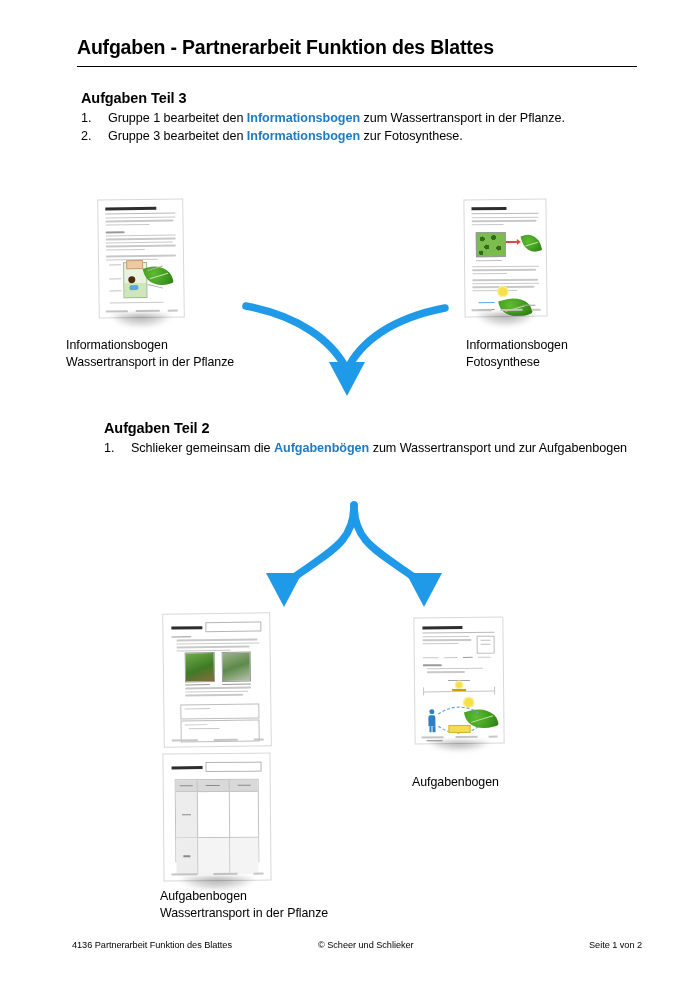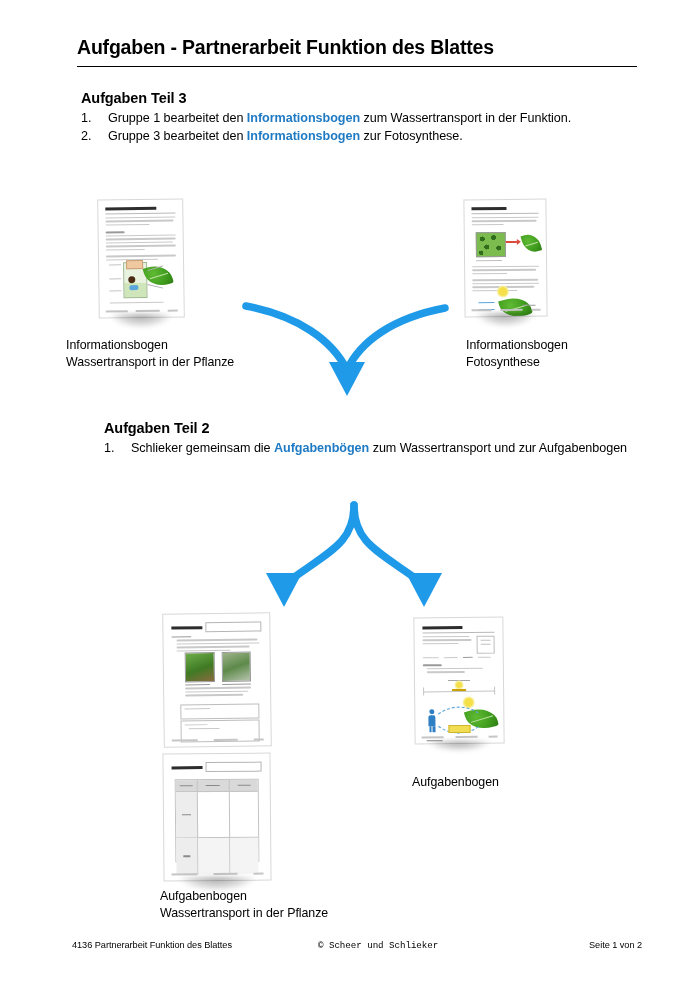--- a/index.html
+++ b/index.html
@@ -157,36 +157,36 @@
   .footer {
     position: absolute;
     left: 72px;
     right: 57px;
     top: 940px;
     font-size: 9.2px;
     display: flex;
     letter-spacing: -0.05px;
   }
   .footer .f-left { width: 246px; }
-  .footer .f-mid  { flex: 1; font-family: Liberation Mono, monospace; }
+  .footer .f-mid  { flex: 1; }
   .footer .f-right { text-align: right; }
 </style>
 </head>
 <body>
 
 <div class="page">
 
   <div class="doc-title">Aufgaben - Partnerarbeit Funktion des Blattes</div>
   <div class="title-rule"></div>
 
   <div id="teil1-block">
     <div class="section-heading">Aufgaben Teil 3</div>
     <ol class="task-list">
       <li>
-        <span class="num">1.</span><span>Gruppe 1 bearbeitet den </span><span class="lnk">Informationsbogen</span><span> zum Wassertransport in der Funktion.</span>
+        <span class="num">1.</span><span>Gruppe 1 bearbeitet den </span><span class="lnk">Informationsbogen</span><span> zum Wassertransport in der Pflanze.</span>
       </li>
       <li>
         <span class="num">2.</span><span>Gruppe 3 bearbeitet den </span><span class="lnk">Informationsbogen</span><span> zur Fotosynthese.</span>
       </li>
     </ol>
   </div>
 
   <div class="thumb" style="left:98px; top:199px; width:86px;">
     <div class="sheet" style="height:119px; transform:rotate(-0.8deg);">
       <div style="position:absolute; left:8%; right:8%; top:7px;">

